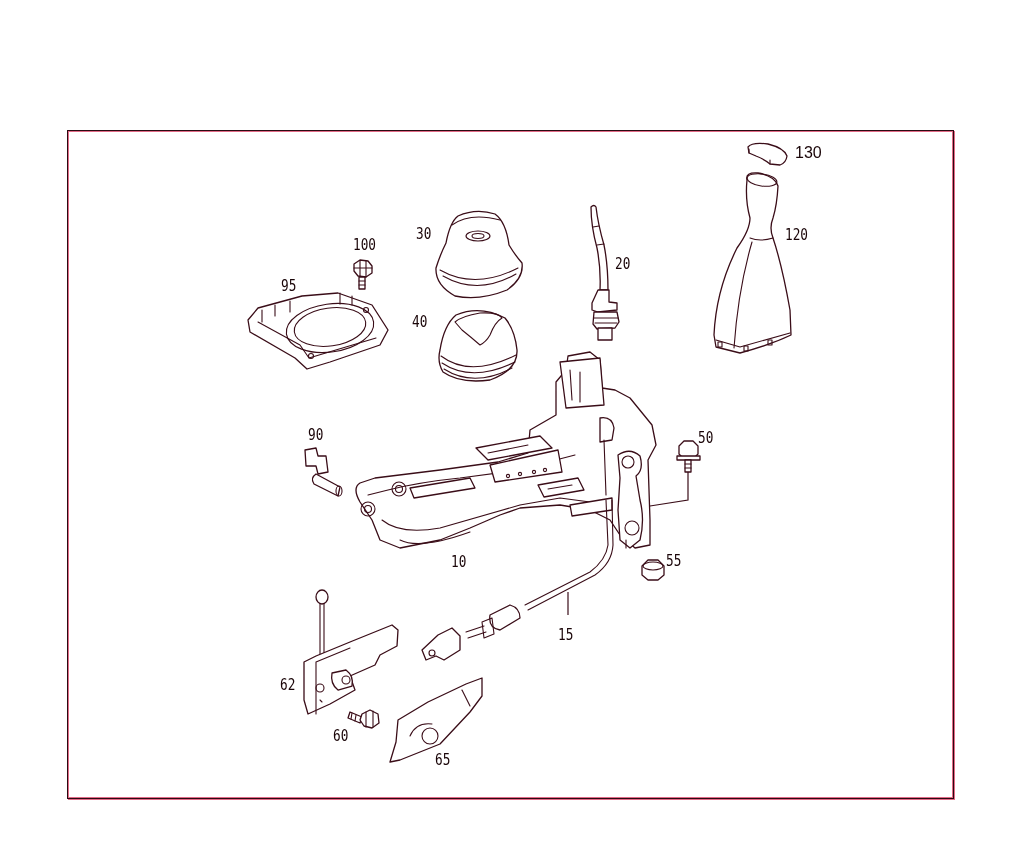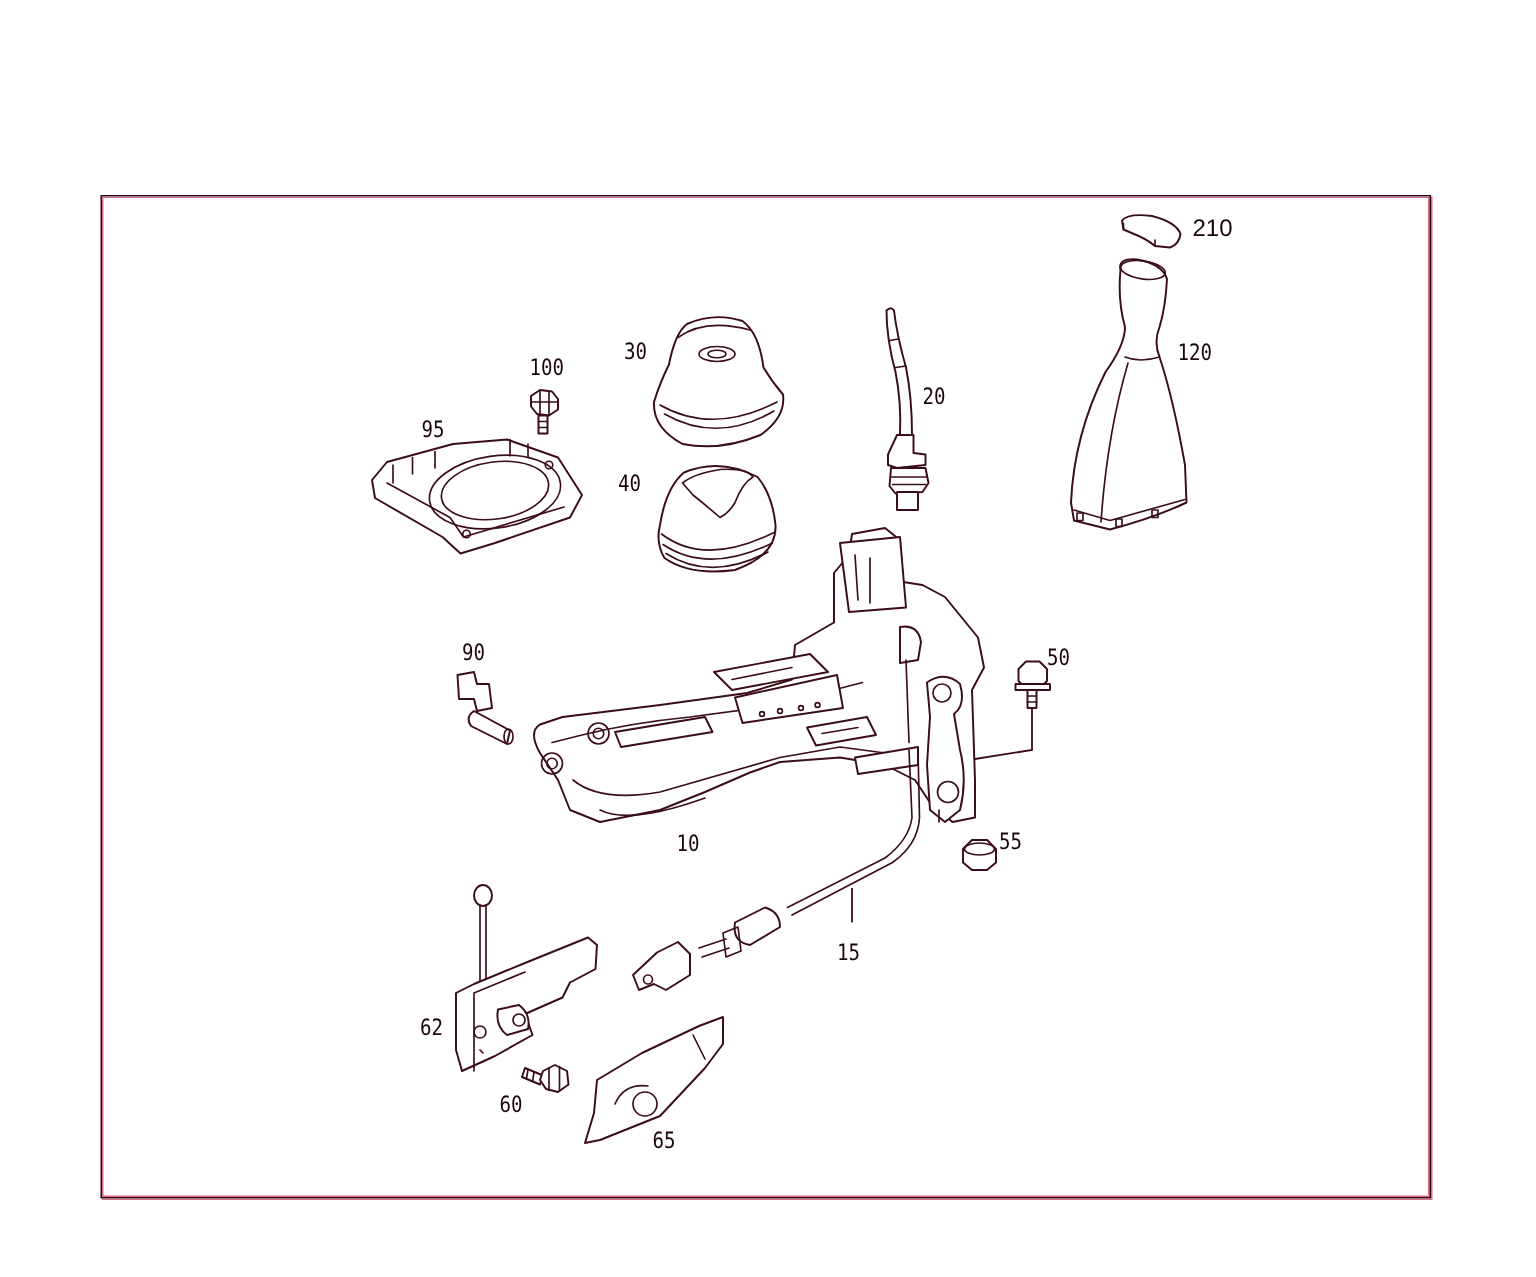--- a/index.html
+++ b/index.html
@@ -157,21 +157,21 @@
   </g>
 
   <g>
     <path class="ln" d="M398,720 L428,702 L466,684 L482,678 L482,696 L470,712 L455,728 L440,744 L420,752 L400,760 L390,762 L396,742 Z"></path>
     <path class="ln2" d="M462,690 L470,706"></path>
     <path class="ln2" d="M410,736 Q416,722 432,724"></path>
     <circle class="ln2" cx="430" cy="736" r="8"></circle>
   </g>
 </svg>
 
-<span class="lbl sans" style="left:795px; top:144px;">210</span>
+<span class="lbl sans" style="left:795px; top:144px;">130</span>
 <span class="lbl" style="left:785px; top:226px;">120</span>
 <span class="lbl" style="left:353px; top:236px;">100</span>
 <span class="lbl" style="left:281px; top:277px;">95</span>
 <span class="lbl" style="left:416px; top:225px;">30</span>
 <span class="lbl" style="left:412px; top:313px;">40</span>
 <span class="lbl" style="left:615px; top:255px;">20</span>
 <span class="lbl" style="left:308px; top:426px;">90</span>
 <span class="lbl" style="left:698px; top:429px;">50</span>
 <span class="lbl" style="left:451px; top:553px;">10</span>
 <span class="lbl" style="left:666px; top:552px;">55</span>

